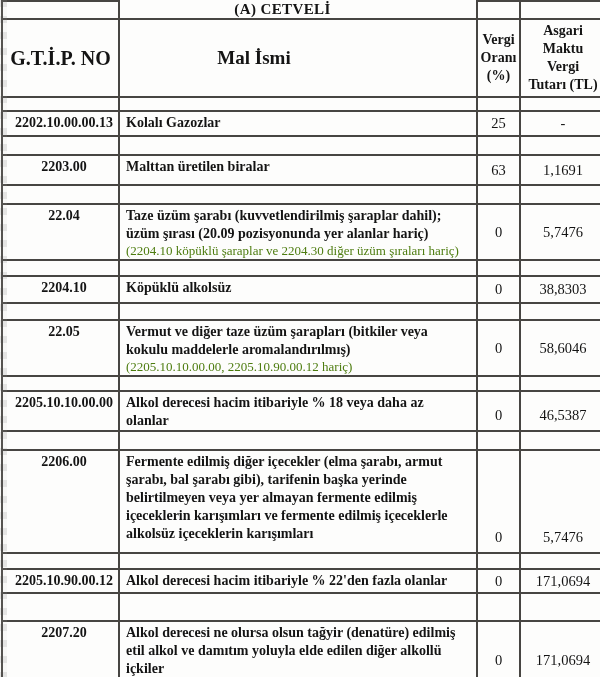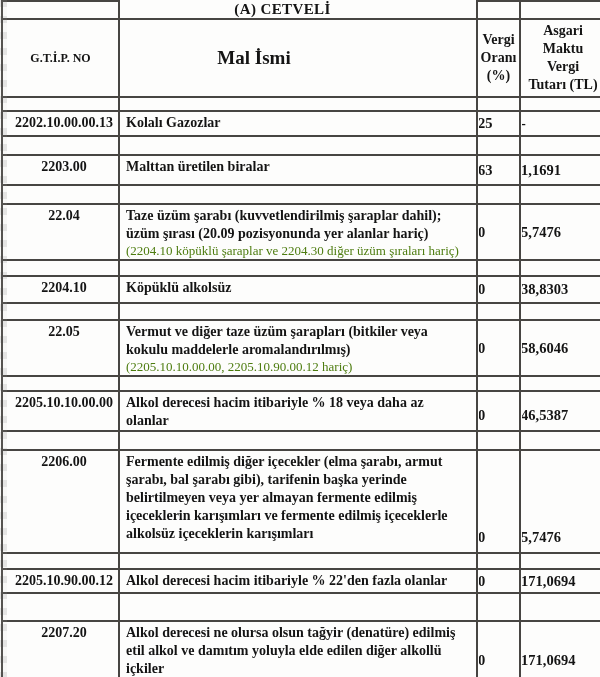--- a/index.html
+++ b/index.html
@@ -50,21 +50,21 @@
   td.name{padding:2px 3px 0 6px;border-radius:11px;}
   td.name .nl{
     font-weight:bold;font-size:14px;line-height:18px;
     white-space:nowrap;overflow:hidden;
   }
   td.name .note{
     font-weight:normal;font-size:13px;line-height:16px;color:#4d7c0f;
     white-space:nowrap;overflow:hidden;
   }
   td.num{
-    font-size:14.5px;font-weight:bold;
+    text-align:center;font-size:14.5px;font-weight:normal;
     vertical-align:middle;white-space:nowrap;border-radius:8px;
   }
   td.vbot{vertical-align:bottom;padding-bottom:6px;}
   td.vup{padding-bottom:18px;}
   td.spc{height:inherit;}
 </style>
 </head>
 <body>
 
 <div class="scan-edge"></div>
@@ -79,21 +79,21 @@
 
   <tbody>
       <tr class="h18">
     <td></td>
     <td class="title no-top">(A) CETVELİ</td>
     <td></td>
     <td></td>
   </tr>
 
   <tr class="h78">
-    <td class="colhead" style="font-size:12px">G.T.İ.P. NO</td>
+    <td class="colhead" style="font-size:20px">G.T.İ.P. NO</td>
     <td class="colhead head-name" style="font-size:19px">Mal İsmi</td>
     <td class="colhead">
       <div class="hl">Vergi</div>
       <div class="hl">Oranı</div>
       <div class="hl">(%)</div>
     </td>
     <td class="colhead">
       <div class="hl">Asgari</div>
       <div class="hl">Maktu</div>
       <div class="hl">Vergi</div>

